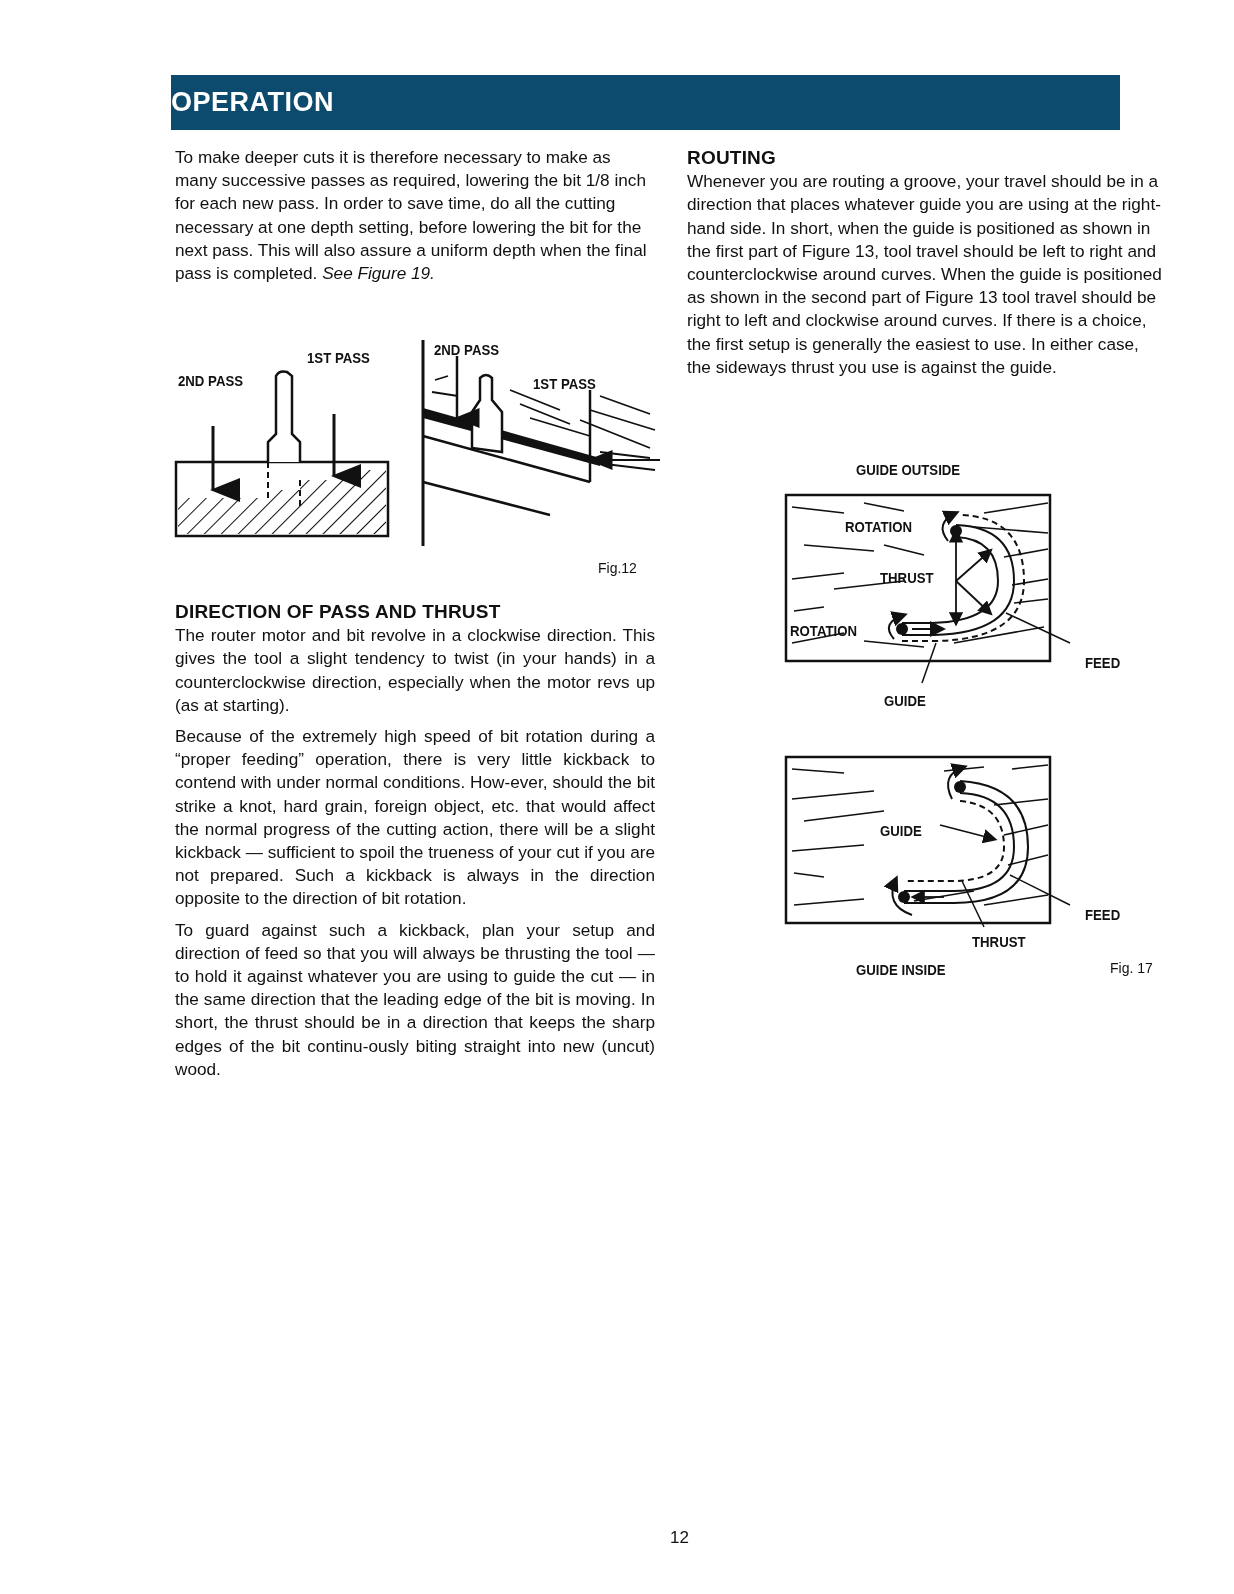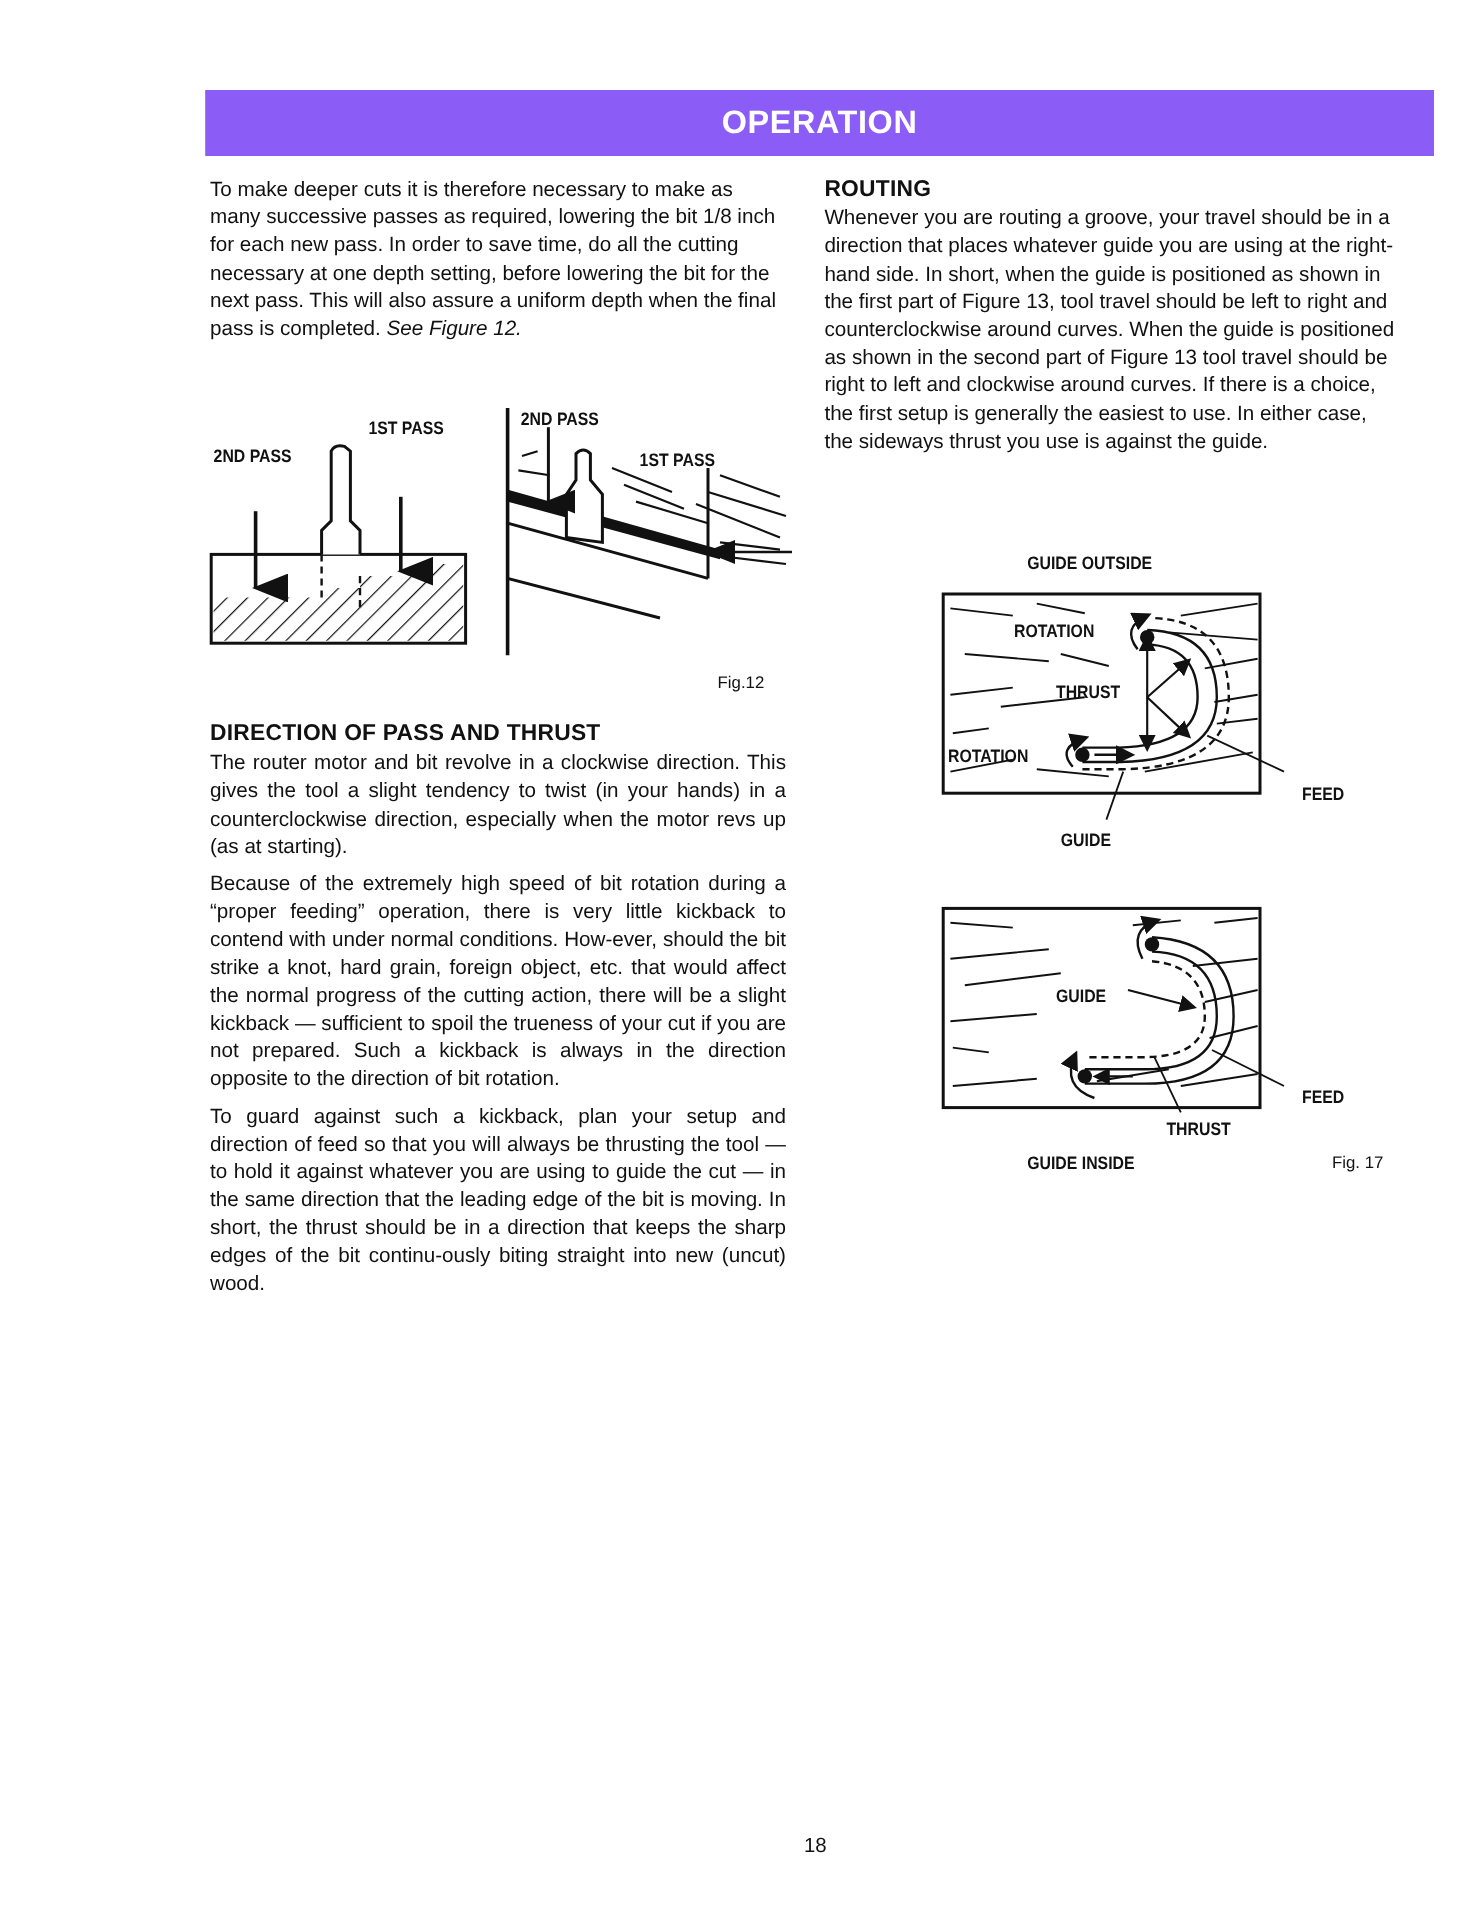--- a/index.html
+++ b/index.html
@@ -1,19 +1,19 @@
 <!DOCTYPE html>
 <html><head>
 <meta charset="utf-8">
 <style>
   html, body { margin:0; padding:0; background:#ffffff; }
   body { width:1234px; height:1594px; position:relative; overflow:hidden;
          font-family:"Liberation Sans", sans-serif; color:#111; }
-  .header-bar { position:absolute; left:171px; top:75px; width:1024px; height:55px;
-                background:#8b5cf6; display:flex; align-items:center; justify-content:center; }
+  .header-bar { position:absolute; left:171px; top:75px; width:949px; height:55px;
+                background:#0c4a6e; display:flex; align-items:center; justify-content:flex-start; }
   .header-bar span { color:#fff; font-size:27px; font-weight:bold; letter-spacing:0.5px; }
   .col { position:absolute; font-size:17.2px; line-height:23.2px; }
   .col p { margin:0 0 8px 0; }
   .left { left:175px; width:480px; }
   .right { left:687px; width:480px; }
   .justify { text-align:justify; }
   h2 { margin:0 0 1px 0; font-size:19px; font-weight:bold; letter-spacing:0.2px; }
   em { font-style:italic; }
   .lbl { position:absolute; font-family:"Liberation Sans", sans-serif; font-weight:bold;
          font-size:15px; transform:scaleX(0.88); transform-origin:left top; white-space:nowrap; }
@@ -22,21 +22,21 @@
   svg { position:absolute; overflow:visible; }
 </style>
 </head>
 <body>
 
 <div class="header-bar">
   <span>OPERATION</span>
 </div>
 
 <div class="col left" style="top:146px;">
-  <p><span>To make deeper cuts it is therefore necessary to make as many successive passes as required, lowering the bit 1/8 inch for each new pass. In order to save time, do all the cutting necessary at one depth setting, before lowering the bit for the next pass. This will also assure a uniform depth when the final pass is completed.</span> <em>See Figure 12.</em></p>
+  <p><span>To make deeper cuts it is therefore necessary to make as many successive passes as required, lowering the bit 1/8 inch for each new pass. In order to save time, do all the cutting necessary at one depth setting, before lowering the bit for the next pass. This will also assure a uniform depth when the final pass is completed.</span> <em>See Figure 19.</em></p>
 </div>
 
 <div>
 
   <svg style="left:170px;top:330px;" width="230" height="215" viewBox="0 0 230 215">
     <defs>
       <pattern id="hatch" patternUnits="userSpaceOnUse" width="12" height="12" patternTransform="rotate(45)">
         <line x1="0" y1="0" x2="0" y2="12" stroke="#111" stroke-width="2"></line>
       </pattern>
       <marker id="ah" markerWidth="8" markerHeight="10" refX="4" refY="9" orient="auto-start-reverse">
@@ -146,13 +146,13 @@
     <line x1="226" y1="120" x2="286" y2="150" stroke="#111" stroke-width="1.5"></line>
     <line x1="178" y1="126" x2="200" y2="172" stroke="#111" stroke-width="1.5"></line>
   </svg>
   <div class="lbl" style="left:880px;top:822px;">GUIDE</div>
   <div class="lbl" style="left:1085px;top:906px;">FEED</div>
   <div class="lbl" style="left:972px;top:933px;">THRUST</div>
   <div class="lbl" style="left:856px;top:961px;">GUIDE INSIDE</div>
   <div class="cap" style="left:1110px;top:960px;">Fig. 17</div>
 </div>
 
-<div class="page-num">18</div>
+<div class="page-num">12</div>
 
 </body></html>

